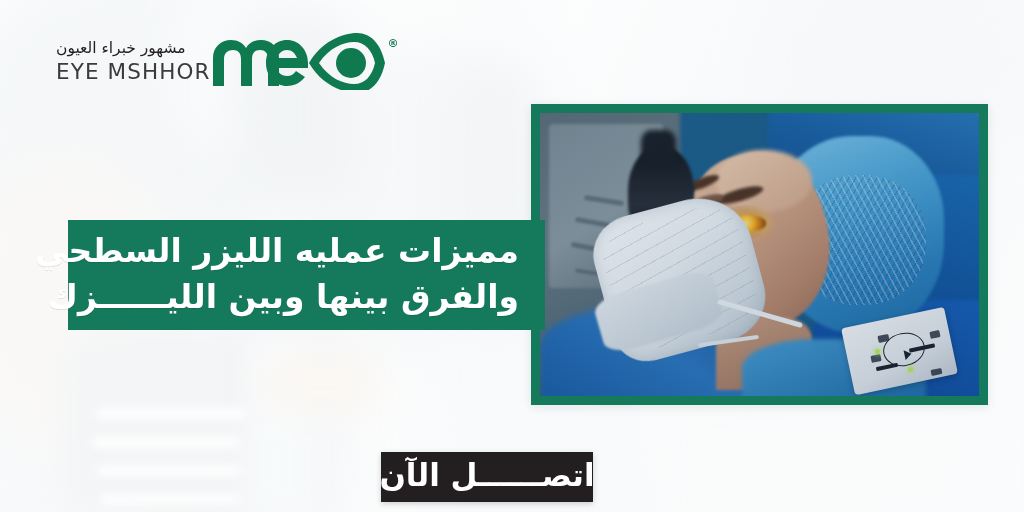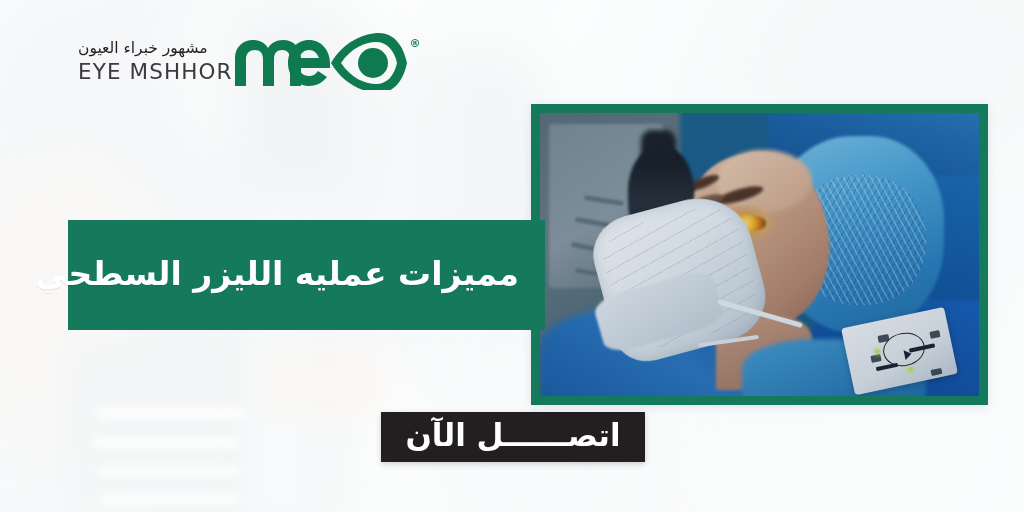--- a/index.html
+++ b/index.html
@@ -49,21 +49,21 @@
     position:absolute;left:38px;top:30px;width:400px;height:62px;
     display:flex;flex-direction:row-reverse;align-items:center;justify-content:flex-end;gap:0;
     direction:ltr;
   }
   .logo-mark{position:relative;width:176px;height:58px;flex:0 0 auto;}
   .logo-mark svg{display:block;width:176px;height:58px;}
   .logo-reg{
     position:absolute;right:-12px;top:6px;font-size:11px;line-height:1;font-weight:700;
   }
   .logo-text{
-    margin-left:40px;display:flex;flex-direction:column;align-items:flex-start;justify-content:center;
+    margin-left:18px;display:flex;flex-direction:column;align-items:flex-start;justify-content:center;
     gap:2px;
   }
   .logo-ar{
     direction:rtl;font-size:15.5px;letter-spacing:.6px;color:#231f20;white-space:nowrap;
     font-family:"DejaVu Sans","Liberation Sans",sans-serif;
   }
   .logo-en{
     display:flex;align-items:baseline;gap:7px;white-space:nowrap;direction:ltr;
   }
   .logo-en .brand{font-size:24px;font-weight:700;letter-spacing:1.2px;color:#231f20;}
@@ -174,21 +174,21 @@
   }
   .headline-line{
     color:#ffffff;font-size:33px;line-height:1.32;font-weight:700;
     white-space:nowrap;direction:rtl;text-align:right;width:100%;
     font-family:"DejaVu Sans","Liberation Sans",sans-serif;
     text-shadow:0 1px 1px rgba(0,0,0,.10);
   }
 
   
   .cta{
-    position:absolute;left:381px;top:412px;width:264px;height:50px;
+    position:absolute;left:381px;top:452px;width:212px;height:50px;
     background:#231f20;display:flex;align-items:center;justify-content:center;
     box-sizing:border-box;padding:0 16px 4px 16px;cursor:pointer;
     box-shadow:0 2px 6px rgba(0,0,0,.18);
   }
   .cta-label{
     color:#ffffff;font-size:31px;line-height:1;font-weight:700;white-space:nowrap;direction:rtl;
     font-family:"DejaVu Sans","Liberation Sans",sans-serif;letter-spacing:.5px;
   }
 </style>
 </head>
@@ -283,19 +283,20 @@
       <div class="ph-icon ph-i3"></div>
       <div class="ph-icon ph-i4"></div>
       <div class="ph-led ph-led1"></div>
       <div class="ph-led ph-led2"></div>
       <div class="ph-tint"></div>
     </div>
   </div>
 
   <div class="headline">
     <div class="headline-line">مميزات عمليه الليزر السطحي</div>
+    <div class="headline-line">والفرق بينها وبين الليــــــزك</div>
   </div>
 
   <div class="cta">
     <span class="cta-label">اتصــــــل الآن</span>
   </div>
 
 </div>
 
 </body></html>

